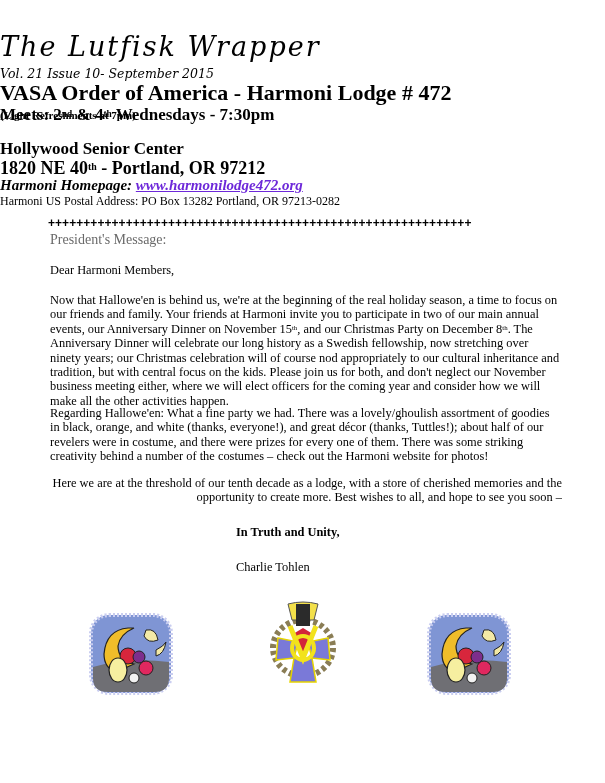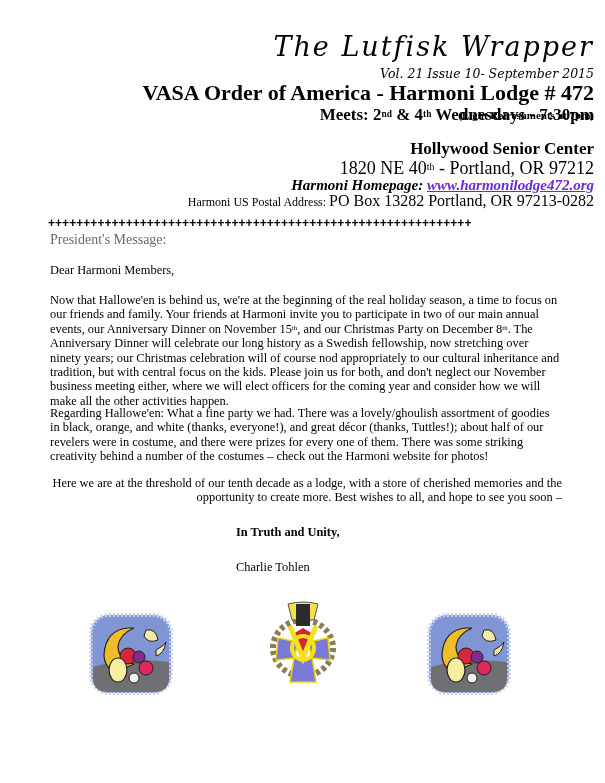--- a/index.html
+++ b/index.html
@@ -1,28 +1,28 @@
 <!DOCTYPE html>
 <html><head>
 <meta charset="utf-8">
 <style>
   html, body { margin: 0; padding: 0; background: #ffffff; }
   body { width: 605px; height: 783px; position: relative; overflow: hidden; color: #000; font-family: "Liberation Serif", serif; }
-  .c { position: absolute; left: 0; width: 584px; text-align: right; white-space: nowrap; padding-left: 10px; }
+  .c { position: absolute; left: 0; width: 584px; text-align: left; white-space: nowrap; }
   .title { top: 30px; font-family: "DejaVu Serif", serif; font-style: italic; font-size: 27px; letter-spacing: 2px; line-height: 34px; }
   .issue { top: 66px; font-family: "DejaVu Serif", serif; font-style: italic; font-size: 12.5px; line-height: 16px; }
   .org { top: 80px; font-size: 22px; font-weight: bold; line-height: 26px; }
   .meets { top: 105px; font-size: 17px; font-weight: bold; line-height: 20px; }
   .refresh { top: 108px; font-size: 11px; font-weight: bold; line-height: 14px; }
   .venue { top: 139px; font-size: 17px; font-weight: bold; line-height: 20px; }
-  .addr { top: 157px; font-size: 18px; font-weight: normal; line-height: 22px; }
+  .addr { top: 157px; font-size: 18px; font-weight: bold; line-height: 22px; }
   .home { top: 176px; font-size: 15px; font-weight: bold; font-style: italic; line-height: 18px; }
   .home a { color: #6d28d9; text-decoration: underline; }
   .postal { top: 193px; font-size: 12px; line-height: 16px; }
-  .postal .small { font-size: 16px; }
+  .postal .small { font-size: 12px; }
   sup { font-size: 0.55em; vertical-align: top; position: relative; top: -0.1em; margin-top: 12px; }
   .plus { position: absolute; top: 216px; left: 48px; width: 510px; font-family: "Liberation Sans", sans-serif; font-weight: bold; font-size: 12px; letter-spacing: 0.05px; white-space: nowrap; overflow: hidden; line-height: 14px; }
   .section { position: absolute; top: 231px; left: 50px; font-size: 14px; color: #6a6a6a; line-height: 18px; }
   .body { position: absolute; left: 50px; width: 512px; font-size: 12.4px; line-height: 14.4px; }
   .greet { top: 263px; }
   .p1 { top: 293px; }
   .p2 { top: 406px; }
   .p3 { top: 476px; text-align: right; }
   .closing { position: absolute; left: 0; width: 605px; text-align: left; font-size: 12.4px; }
   .truth { top: 525px; left: 236px; width: auto; font-weight: bold; }

